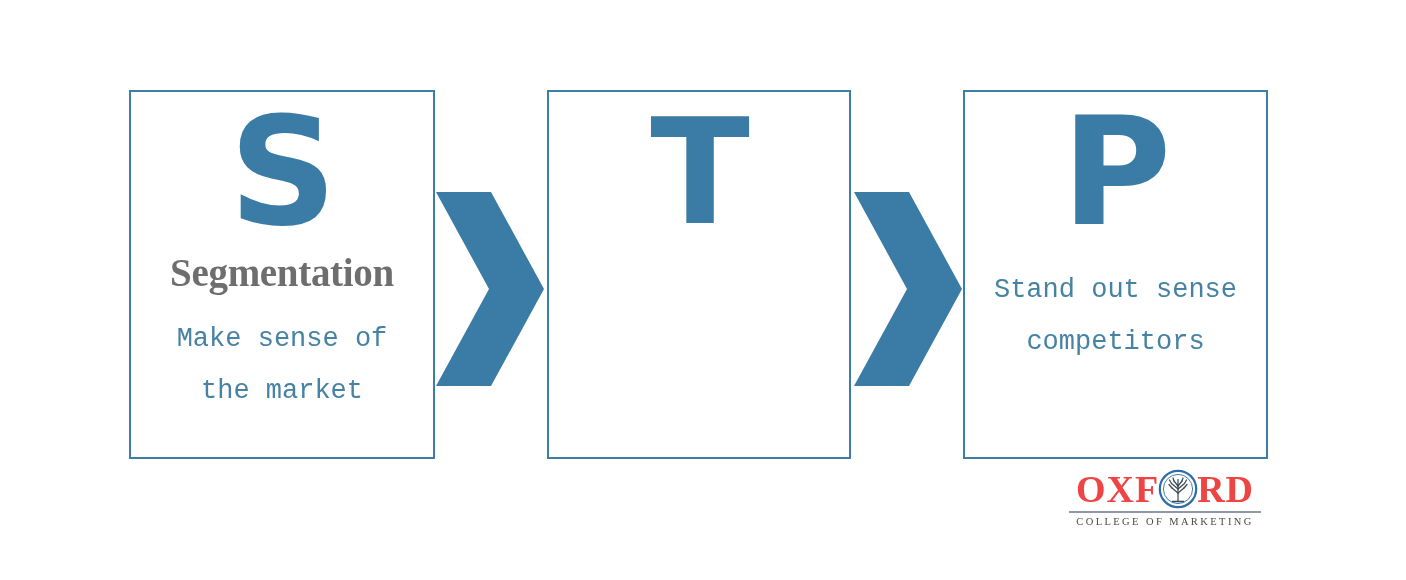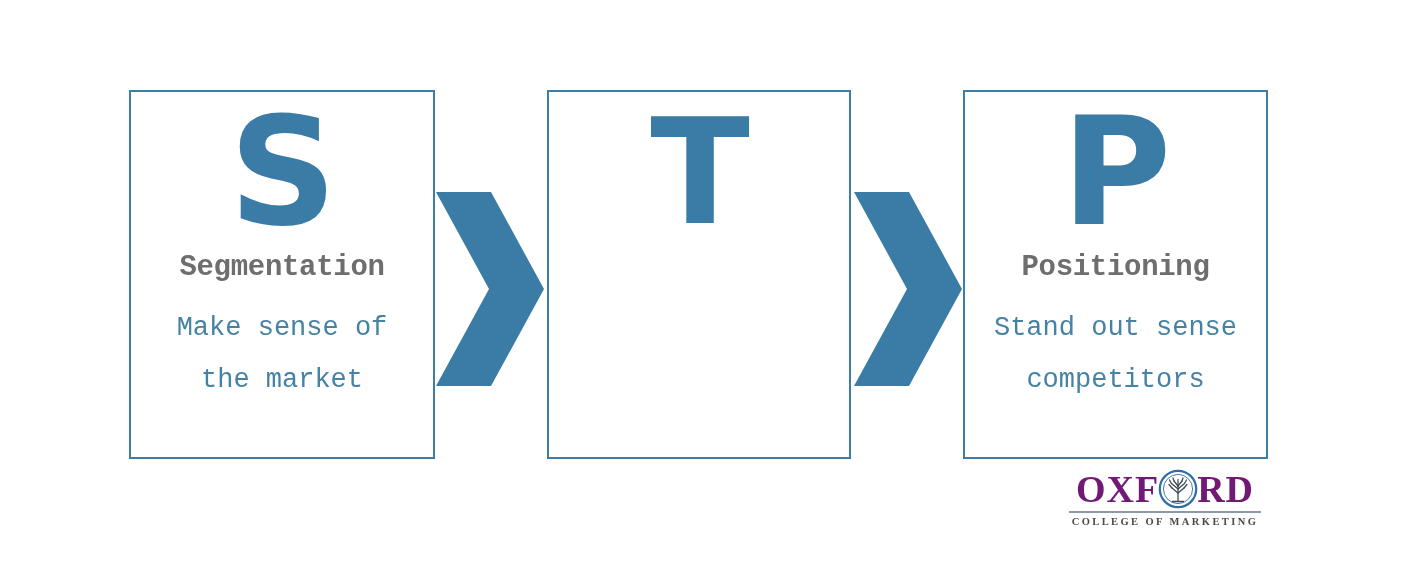--- a/index.html
+++ b/index.html
@@ -50,23 +50,23 @@
     display: flex;
     align-items: center;
     justify-content: center;
     user-select: none;
   }
   #box-1 .step-letter { font-size: 150px; }
   #box-2 .step-letter { font-size: 146px; }
   #box-3 .step-letter { font-size: 150px; }
 
   .step-title {
-    font-family: Liberation Mono, monospace;
+    font-family: Liberation Serif, serif;
     font-weight: bold;
-    font-size: 29px;
+    font-size: 39px;
     line-height: 1.1;
     color: #6e6e6e;
     text-align: center;
     margin-top: 6px;
     letter-spacing: -0.3px;
     white-space: nowrap;
   }
 
   .step-desc {
     font-family: Liberation Mono, monospace;
@@ -107,38 +107,38 @@
     display: flex;
     align-items: center;
     justify-content: center;
     height: 42px;
   }
   .logo-word {
     font-family: "Liberation Serif", serif;
     font-weight: bold;
     font-size: 38px;
     line-height: 1;
-    color: #701a75;
+    color: #ef4444;
     letter-spacing: 1px;
   }
   .logo-mark {
     width: 40px;
     height: 40px;
     margin: 0 -1px;
     flex: 0 0 auto;
   }
   .logo-rule {
     width: 100%;
     height: 2px;
     background: #8d99a6;
     margin-top: 1px;
   }
   .logo-sub {
     font-family: "Liberation Serif", serif;
-    font-weight: bold;
+    font-weight: normal;
     font-size: 10.5px;
     letter-spacing: 2.4px;
     color: #4a4a4a;
     text-align: center;
     margin-top: 3px;
     white-space: nowrap;
   }
 </style>
 </head>
 <body>
@@ -162,21 +162,20 @@
   </div>
 
   <div class="chevron" id="chevron-2">
     <svg viewBox="0 0 112 194" preserveAspectRatio="none" aria-hidden="true">
       <polygon points="2,0 57,0 110,97 57,194 2,194 55,97" fill="#3a7ca5"></polygon>
     </svg>
   </div>
 
   <div class="step-box" id="box-3">
     <div class="step-letter">P</div>
-    <div class="step-title">Positioning</div>
     <div class="step-desc">Stand out sense competitors</div>
   </div>
 
   <div id="oxford-logo">
     <div class="logo-wordmark">
       <span class="logo-word">OXF</span>
       <span class="logo-mark">
         <svg viewBox="0 0 40 40" aria-hidden="true">
           <circle cx="20" cy="20" r="18.2" fill="#ffffff" stroke="#2e6ea6" stroke-width="2.2"></circle>
           <circle cx="20" cy="20" r="14.6" fill="none" stroke="#2e6ea6" stroke-width="0.9"></circle>

